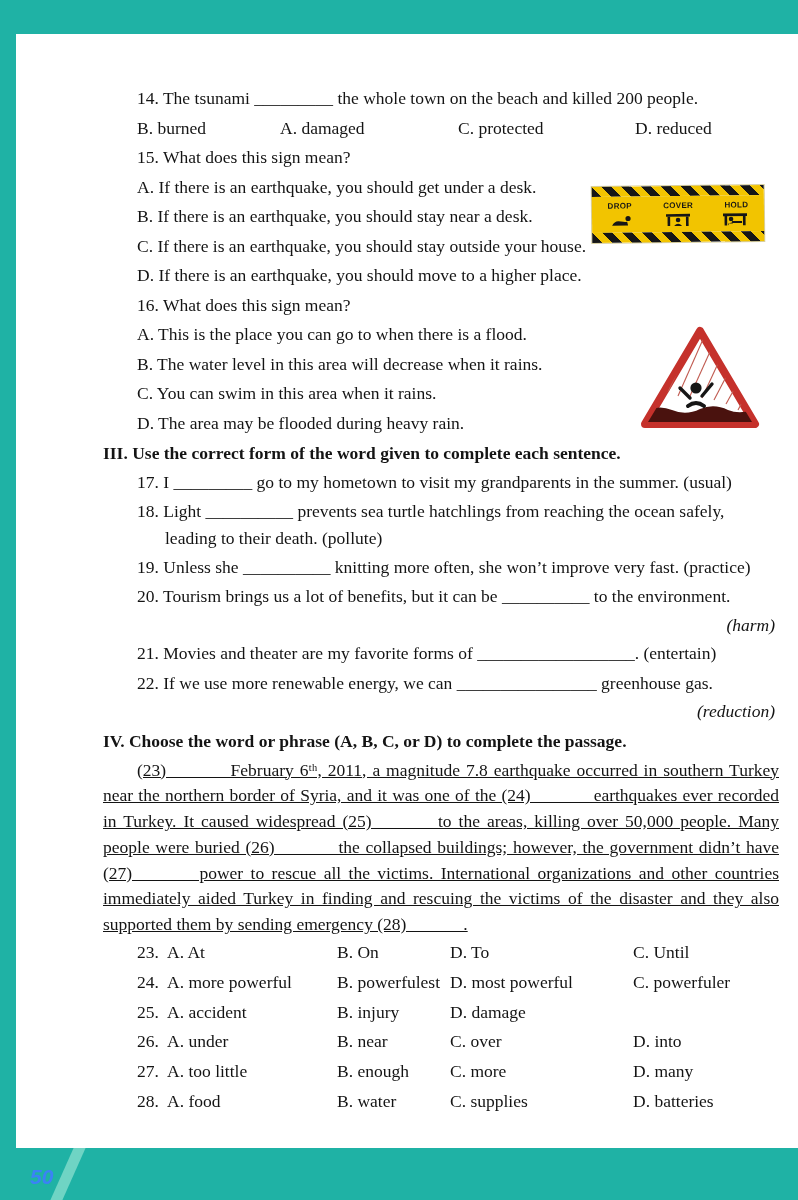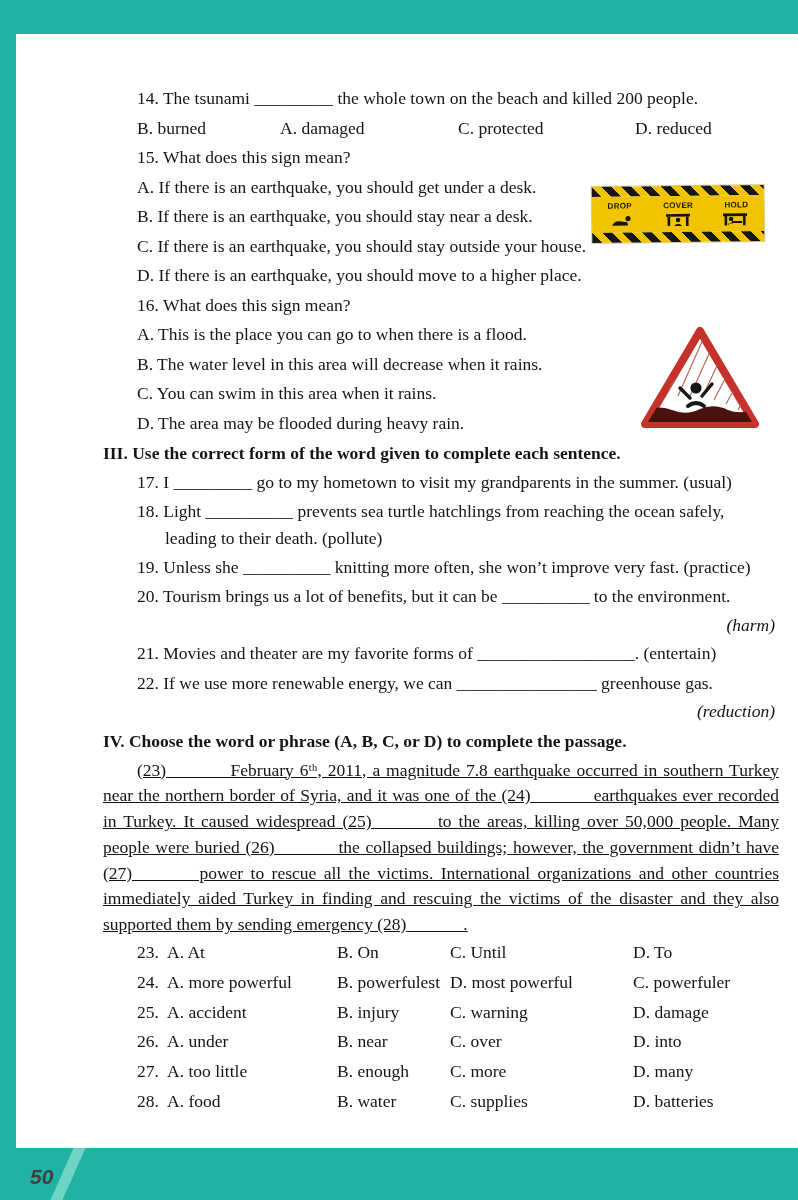--- a/index.html
+++ b/index.html
@@ -7,21 +7,21 @@
     width:798px;height:1200px;position:relative;background:#ffffff;
     font-family:"Liberation Serif","DejaVu Serif",serif;color:#141414;
     overflow:hidden;
   }
   
   .band-top{position:absolute;top:0;left:0;width:798px;height:34px;background:#1fb2a5;z-index:5;}
   .band-left{position:absolute;top:0;left:0;width:16px;height:1200px;background:#1fb2a5;z-index:4;}
   .band-bottom{position:absolute;left:0;bottom:0;width:798px;height:52px;background:#1fb2a5;z-index:5;}
   .accent-diag{position:absolute;left:62px;bottom:0;width:12px;height:52px;background:#6fd4c4;transform:skewX(-24deg);z-index:6;}
   .page-number{
-    position:absolute;left:30px;bottom:11px;z-index:7;color:#404040;
+    position:absolute;left:30px;bottom:11px;z-index:7;color:#3b82f6;
     font-family:"Liberation Sans","DejaVu Sans",sans-serif;font-weight:bold;font-style:italic;font-size:21px;
   }
   
   .content{position:absolute;left:103px;top:84px;width:676px;font-size:17.5px;z-index:1;}
   .item{padding-left:34px;line-height:29.5px;}
   .hang{padding-left:62px;text-indent:-28px;line-height:27.5px;}
   .tail-right{text-align:right;line-height:27.5px;padding-right:4px;font-style:italic;}
   .heading{font-weight:bold;line-height:30px;}
   .opt-grid14{display:grid;grid-template-columns:143px 178px 177px 1fr;padding-left:34px;line-height:29.5px;}
   .passage{text-align:justify;text-indent:34px;line-height:25.8px;margin-top:2px;text-decoration:underline;}
@@ -152,35 +152,34 @@
   <div class="item">22. If we use more renewable energy, we can ________________ greenhouse gas.</div>
   <div class="tail-right">(reduction)</div>
 
   <div class="heading">IV. Choose the word or phrase (A, B, C, or D) to complete the passage.</div>
   <div class="passage">(23) ______ February 6ᵗʰ, 2011, a magnitude 7.8 earthquake occurred in southern Turkey near the northern border of Syria, and it was one of the (24) ______ earthquakes ever recorded in Turkey. It caused widespread (25) ______ to the areas, killing over 50,000 people. Many people were buried (26) ______ the collapsed buildings; however, the government didn’t have (27) ______ power to rescue all the victims. International organizations and other countries immediately aided Turkey in finding and rescuing the victims of the disaster and they also supported them by sending emergency (28) ______.</div>
 
   <div class="mcq-row">
     <span>23.</span>
     <span>A. At</span>
     <span>B. On</span>
+    <span>D. To</span>
     <span>C. Until</span>
-    <span>D. To</span>
   </div>
   <div class="mcq-row">
     <span>24.</span>
     <span>A. more powerful</span>
     <span>B. powerfulest</span>
     <span>D. most powerful</span>
     <span>C. powerfuler</span>
   </div>
   <div class="mcq-row">
     <span>25.</span>
     <span>A. accident</span>
     <span>B. injury</span>
-    <span>C. warning</span>
     <span>D. damage</span>
   </div>
   <div class="mcq-row">
     <span>26.</span>
     <span>A. under</span>
     <span>B. near</span>
     <span>C. over</span>
     <span>D. into</span>
   </div>
   <div class="mcq-row">

